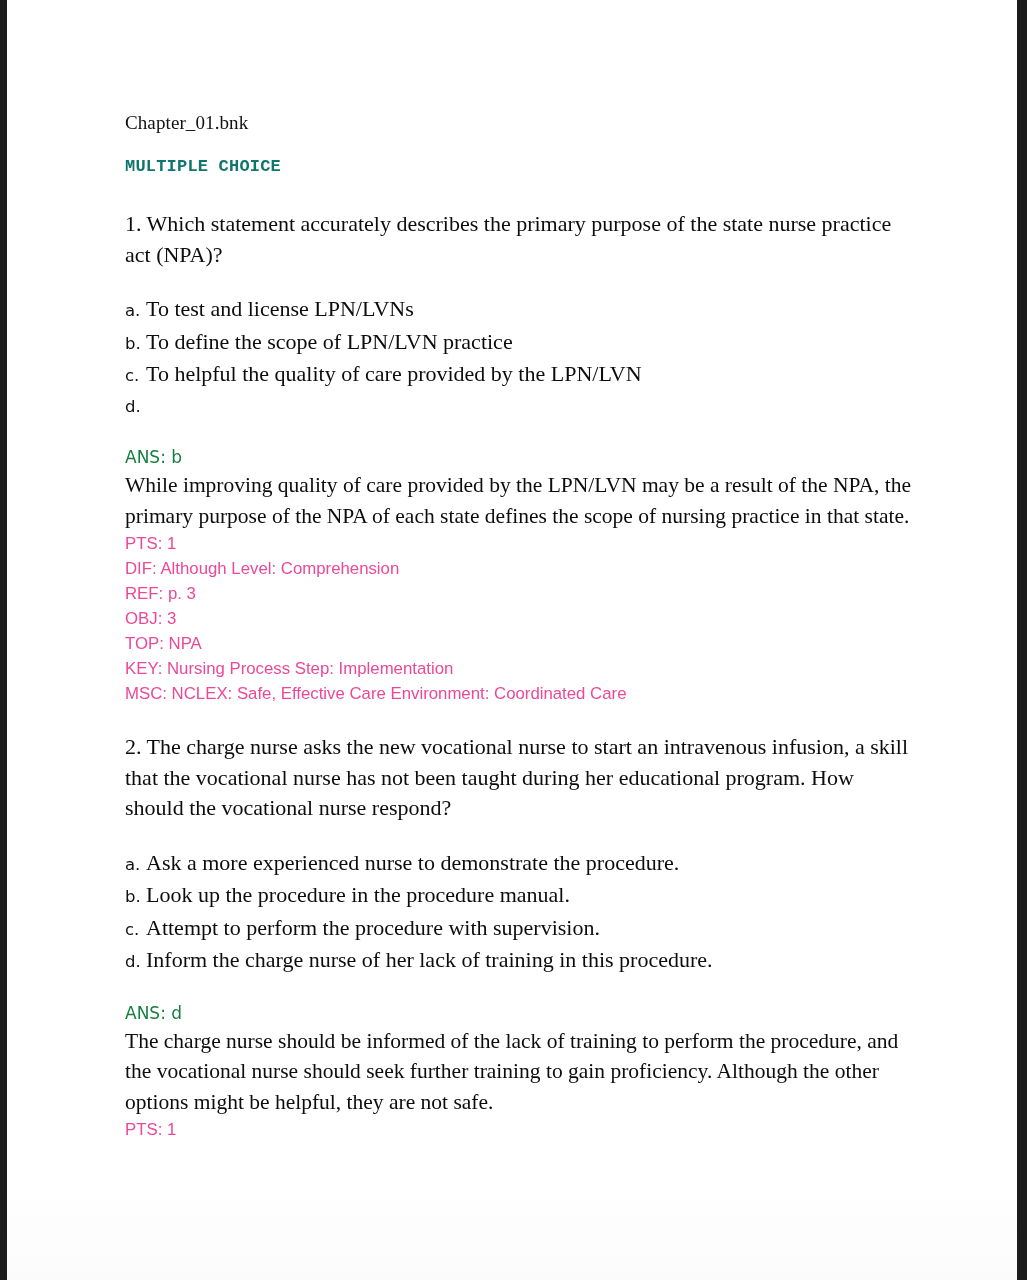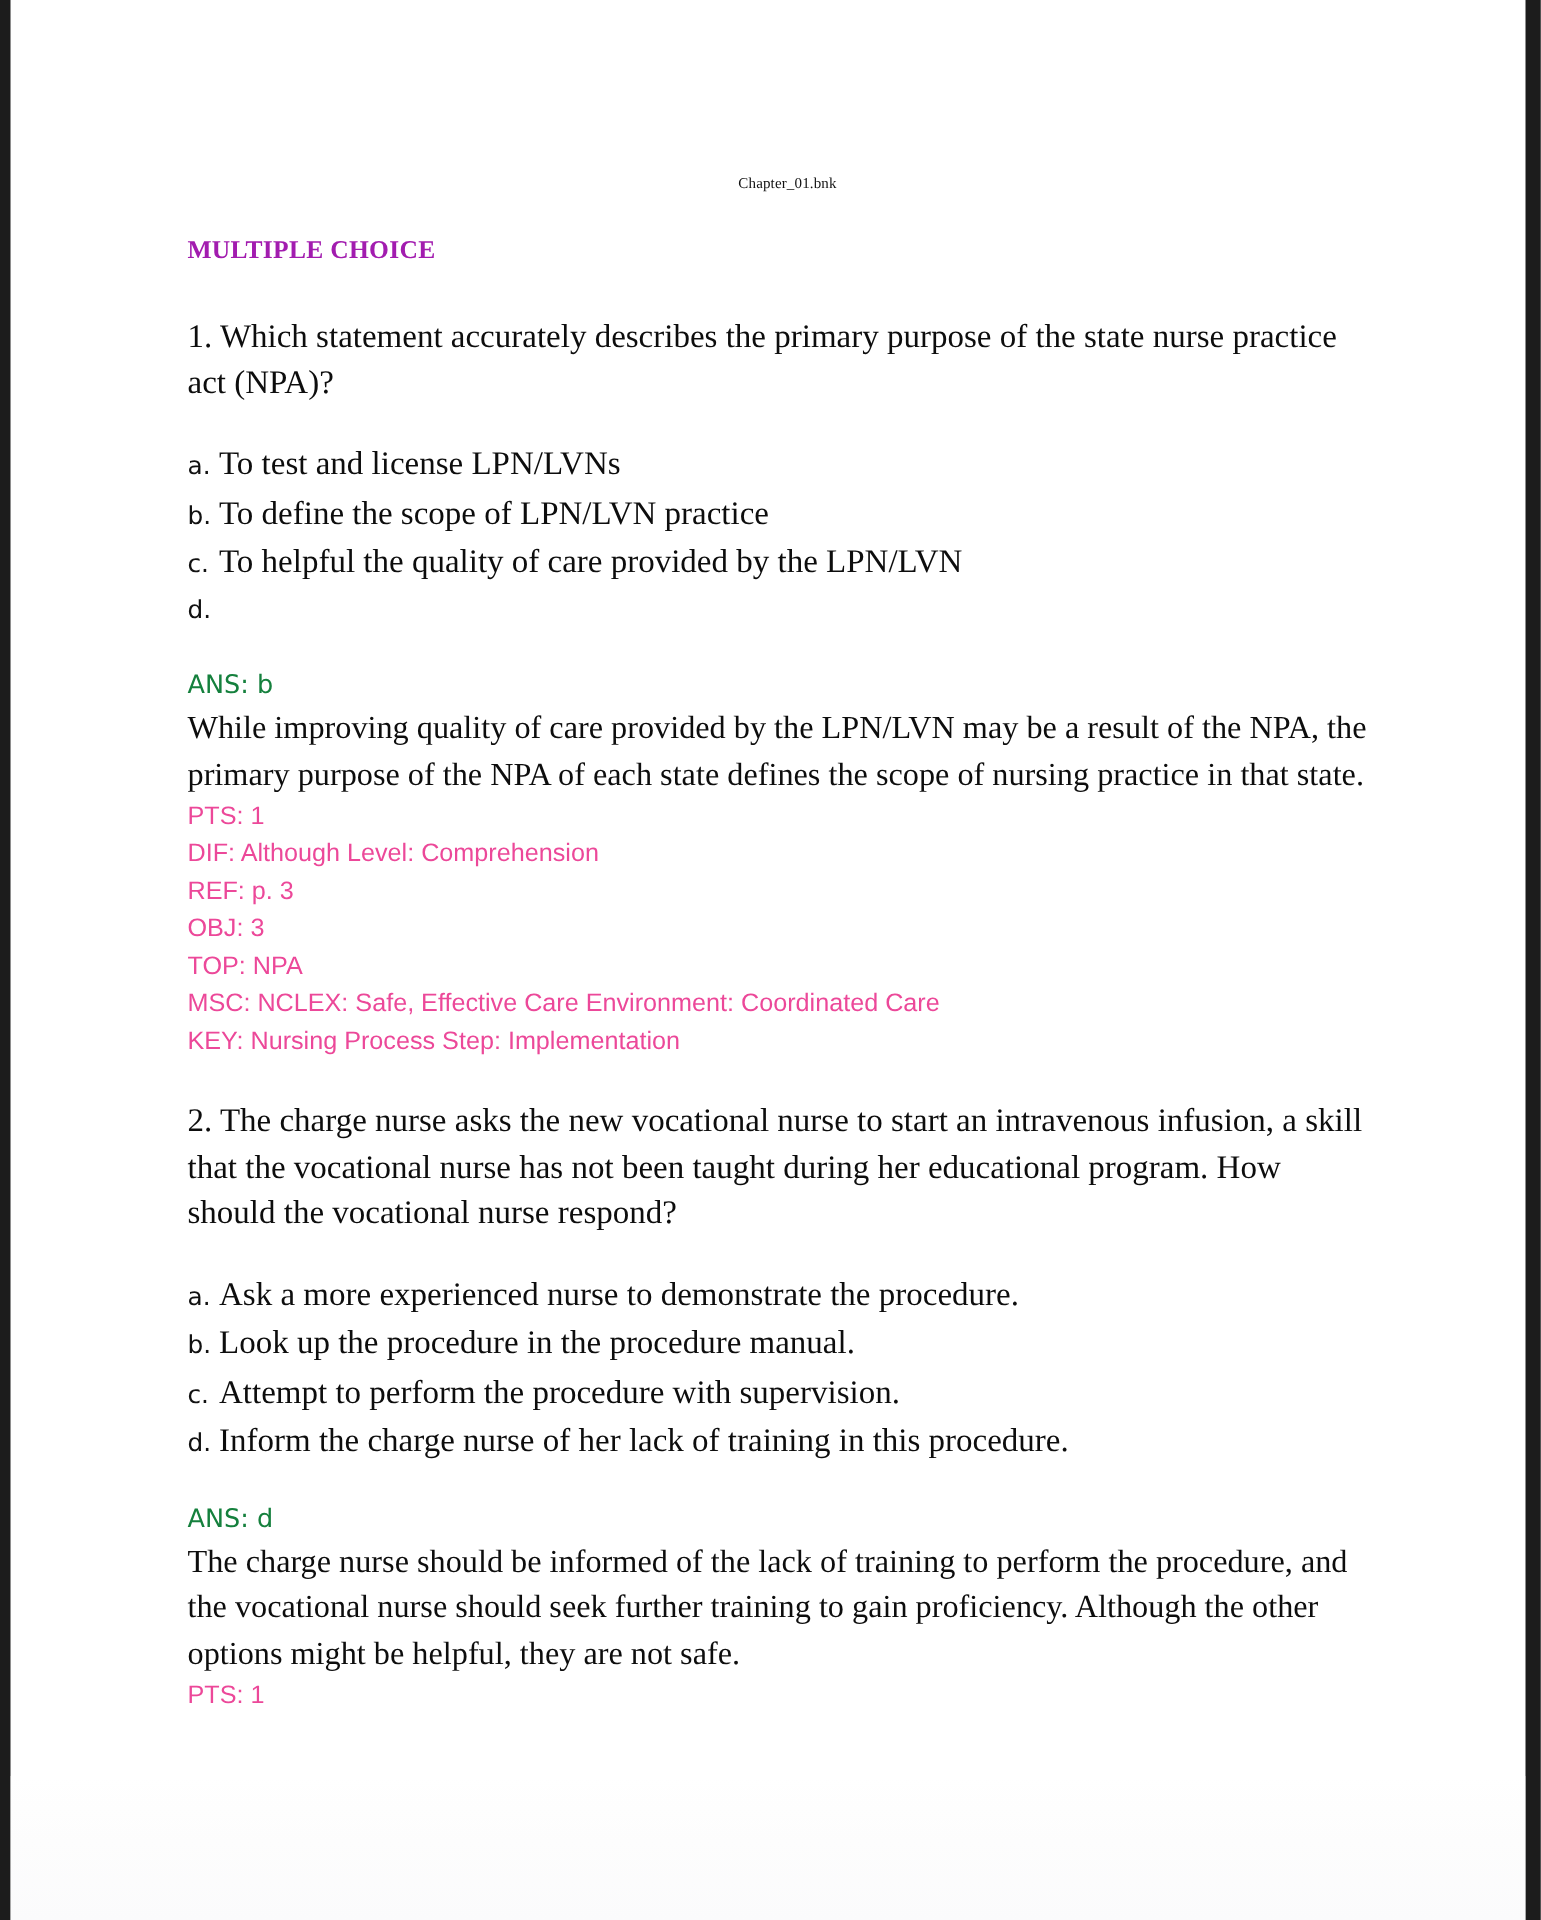--- a/index.html
+++ b/index.html
@@ -41,33 +41,32 @@
   #content {
     position: absolute;
     left: 118px;
     top: 112px;
     width: 800px;
   }
 
   
   .doc-filename {
     font-family: "Liberation Serif", "DejaVu Serif", serif;
-    font-size: 10px;
+    font-size: 19px;
     line-height: 22px;
     color: #111;
     margin: 0 0 22px 0;
     letter-spacing: 0.1px;
-    text-align: center;
   }
   .section-heading {
-    font-family: Liberation Serif, serif;
+    font-family: Liberation Mono, monospace;
     font-size: 17px;
     font-weight: bold;
     line-height: 22px;
-    color: #a21caf;
+    color: #0f766e;
     margin: 0 0 31px 0;
     letter-spacing: 0.2px;
   }
 
   
   .question-block {
     margin: 0 12px 0 0;
   }
   .question-stem {
     font-family: "Liberation Serif", "DejaVu Serif", serif;
@@ -166,22 +165,22 @@
       <div class="answer-line">ANS: b</div>
 
       <div class="rationale">While improving quality of care provided by the LPN/LVN may be a result of the NPA, the primary purpose of the NPA of each state defines the scope of nursing practice in that state.</div>
 
       <ul class="meta-list">
         <li class="meta-line">PTS: 1</li>
         <li class="meta-line">DIF: Although Level: Comprehension</li>
         <li class="meta-line">REF: p. 3</li>
         <li class="meta-line">OBJ: 3</li>
         <li class="meta-line">TOP: NPA</li>
+        <li class="meta-line">KEY: Nursing Process Step: Implementation</li>
         <li class="meta-line">MSC: NCLEX: Safe, Effective Care Environment: Coordinated Care</li>
-        <li class="meta-line">KEY: Nursing Process Step: Implementation</li>
       </ul>
     </div>
 
     <div class="block-gap"></div>
 
     <div class="question-block">
       <div class="question-stem">2. The charge nurse asks the new vocational nurse to start an intravenous infusion, a skill that the vocational nurse has not been taught during her educational program. How should the vocational nurse respond?</div>
 
       <ul class="option-list">
         <li class="option-row">

